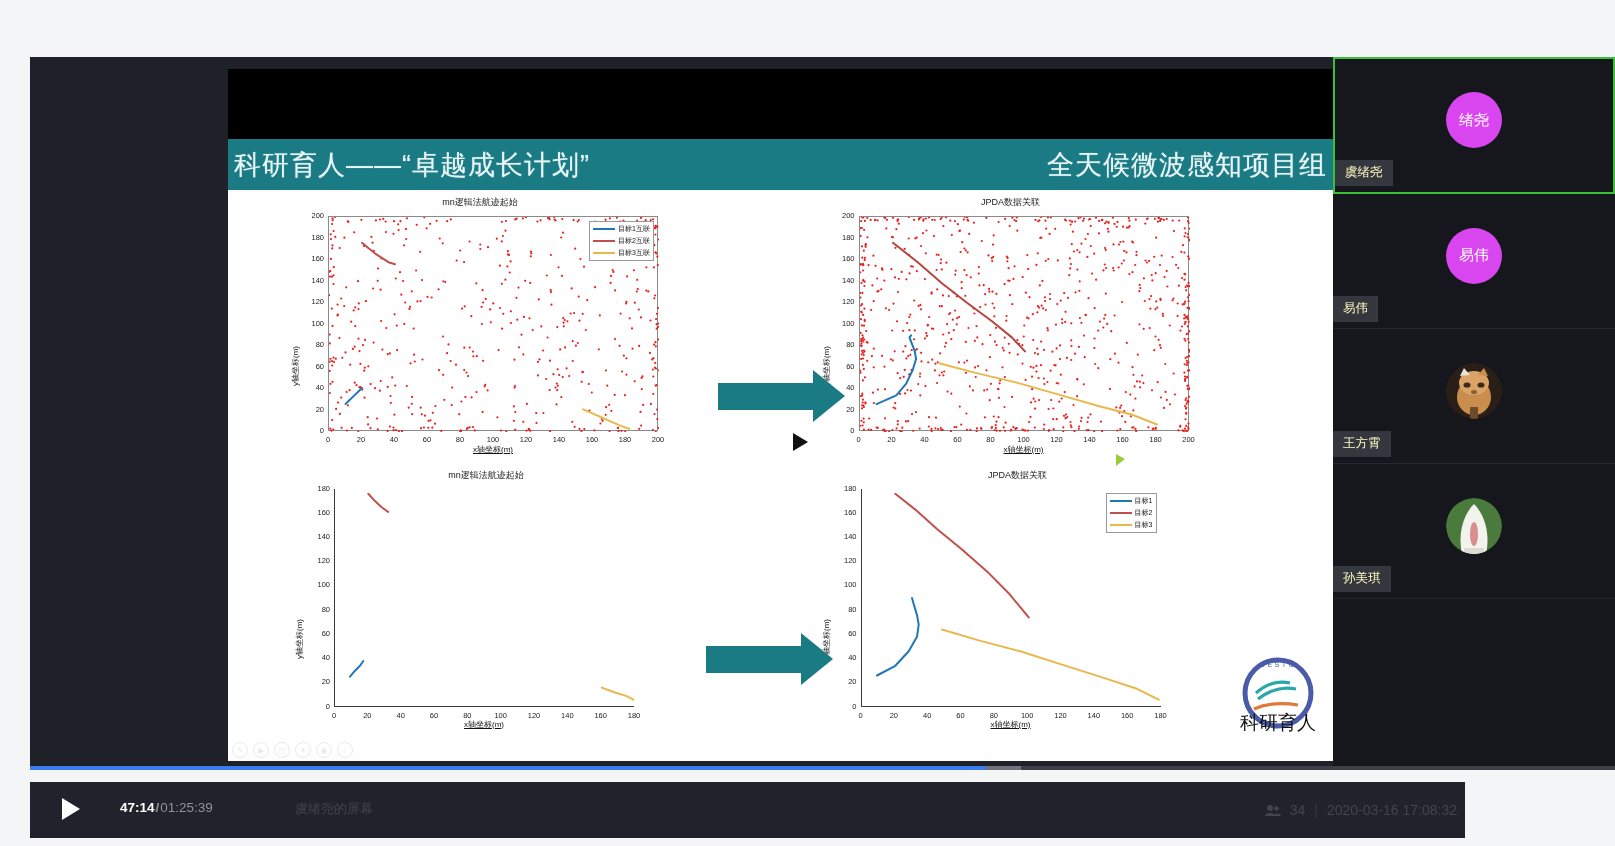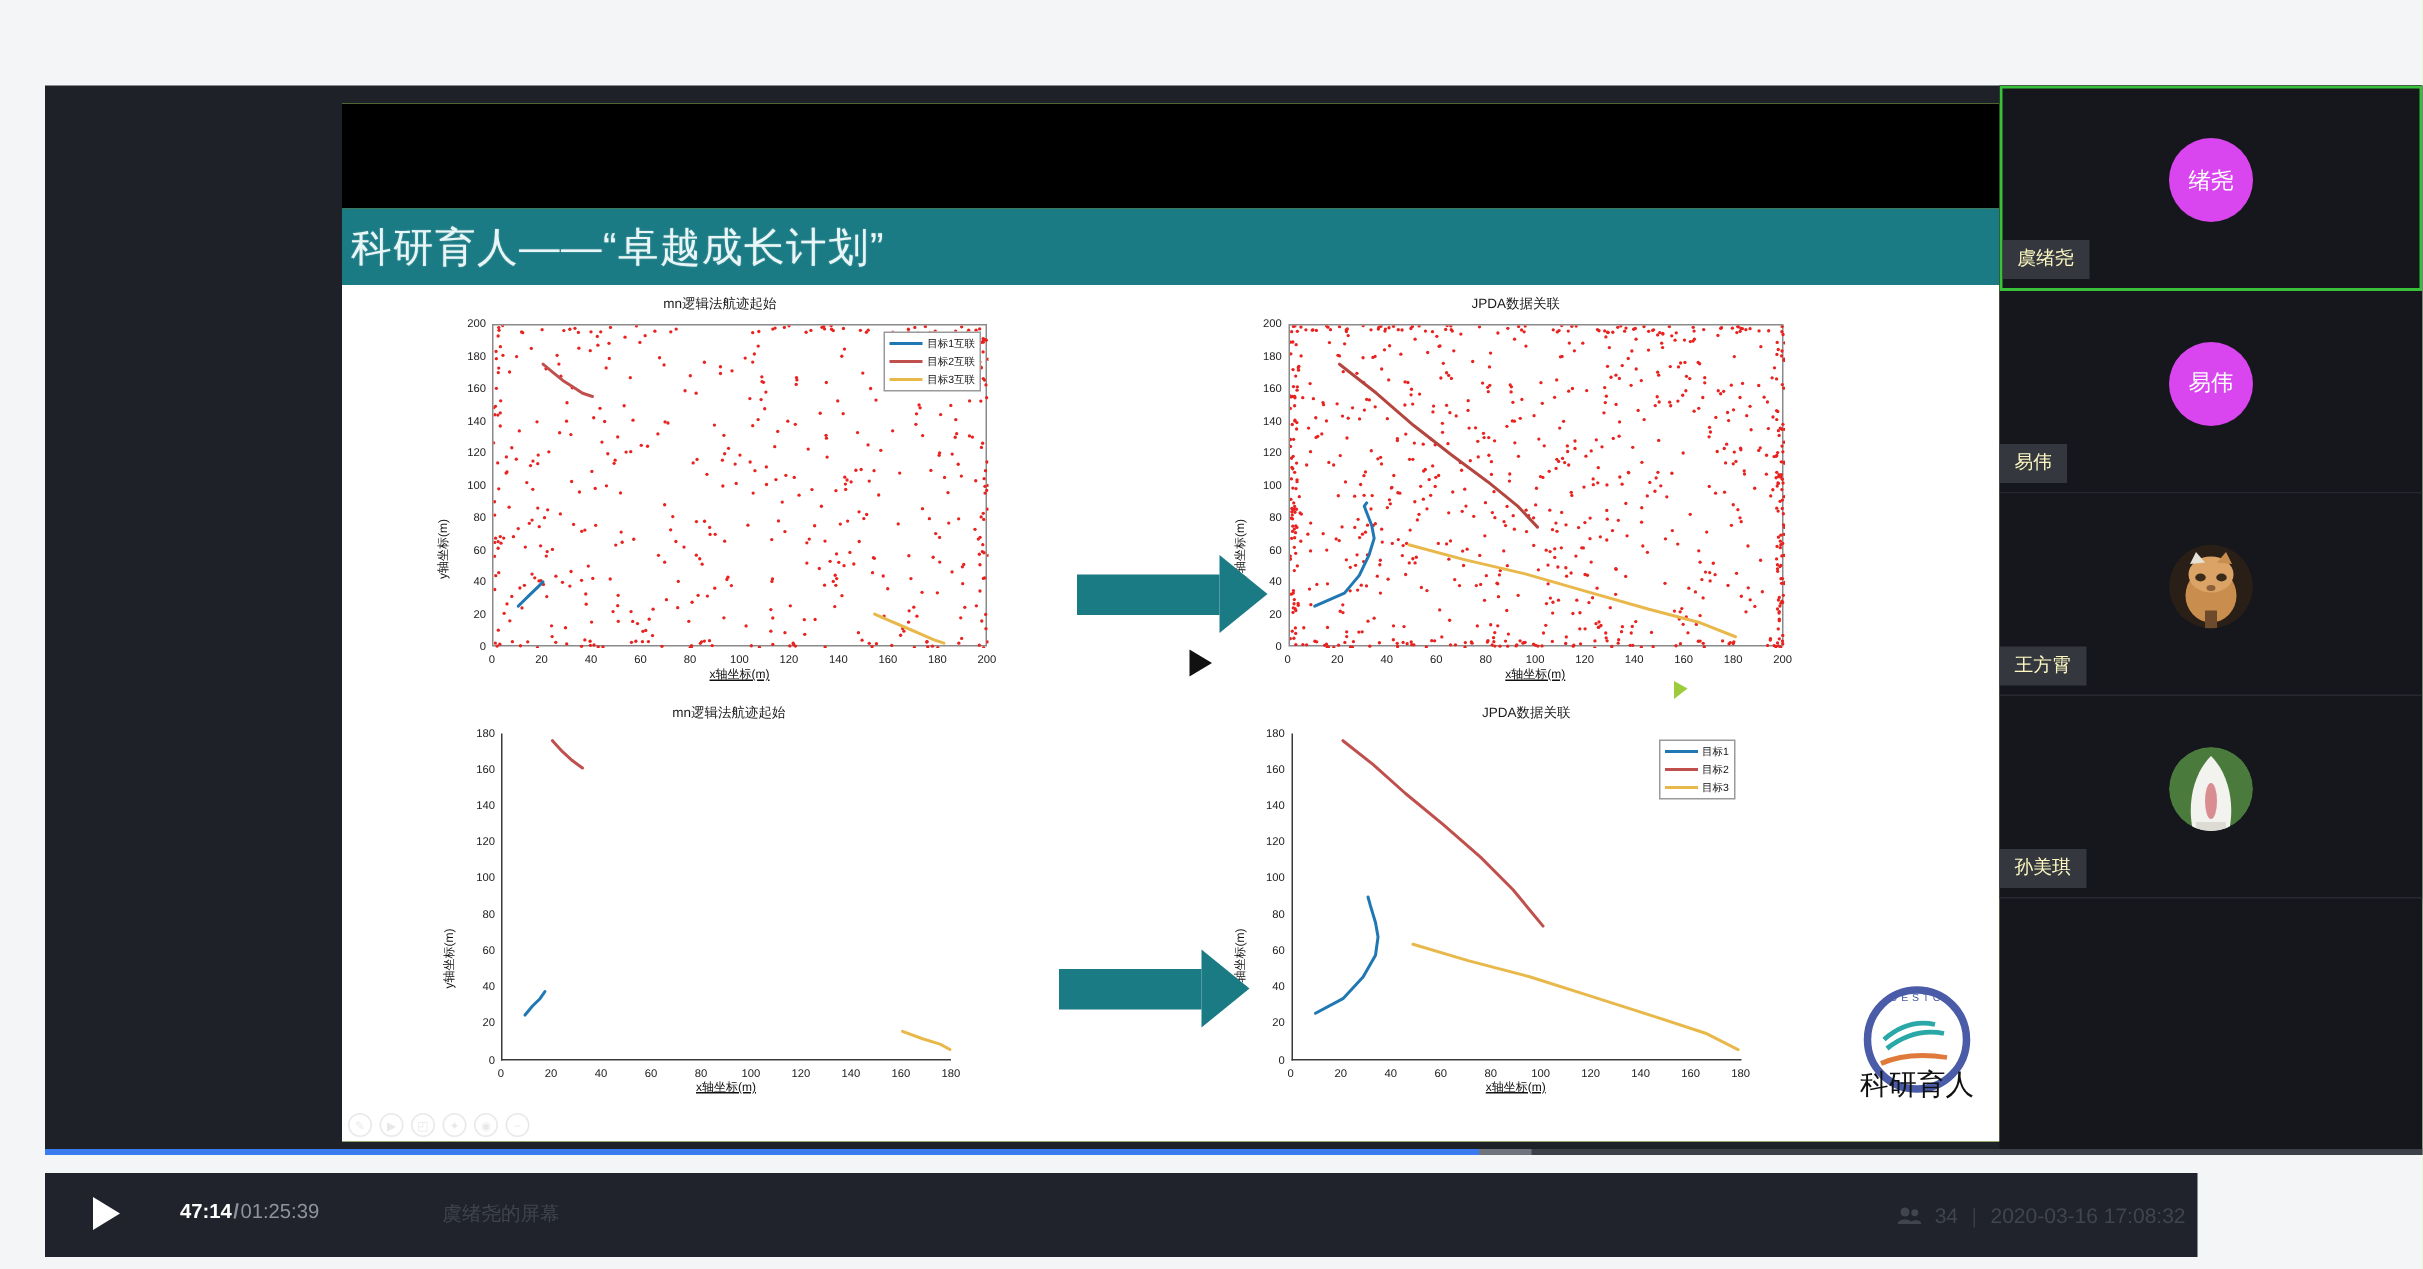--- a/index.html
+++ b/index.html
@@ -168,20 +168,21 @@
 
 <div id="app">
 
   <div class="stage"></div>
 
   <div class="screen-share">
     <div class="slide-topbar"></div>
 
     <div class="slide-header">
       <div class="ht">科研育人——“卓越成长计划”</div>
+      <div class="ht">全天候微波感知项目组</div>
     </div>
 
     <div class="slide-body">
       <div class="fig-grid">
 
         <div class="fig-cell">
           <div class="plot" style="left:42px;top:6px;width:420px;height:268px;">
             <div class="title">mn逻辑法航迹起始</div>
             <div class="axes" id="ax0" style="left:58px;top:20px;width:330px;height:215px;">
               <svg id="svg0" width="330" height="215" viewBox="0 0 330 215" style="display:block">

